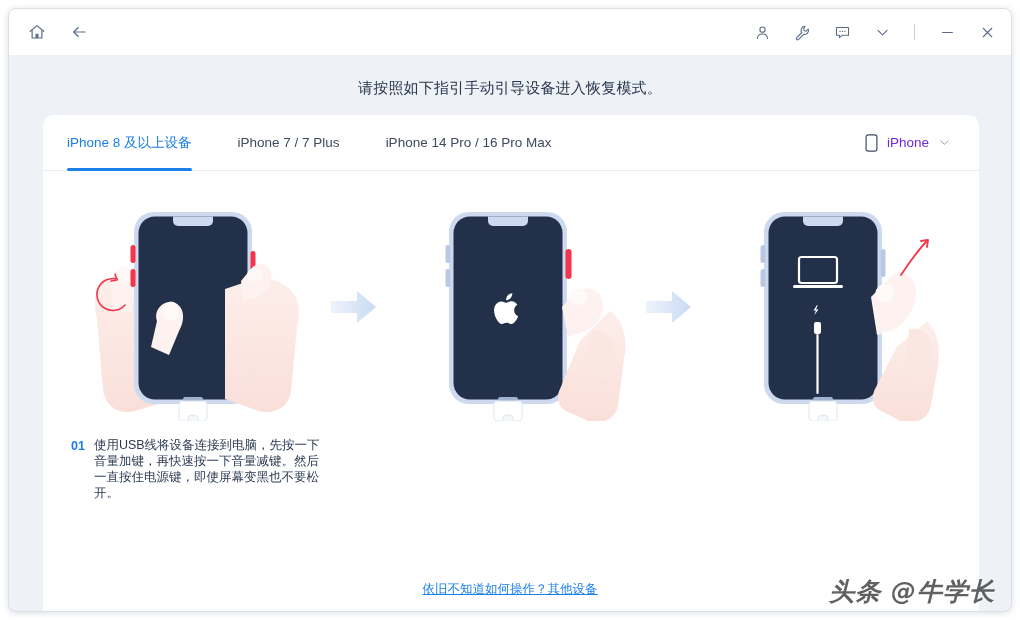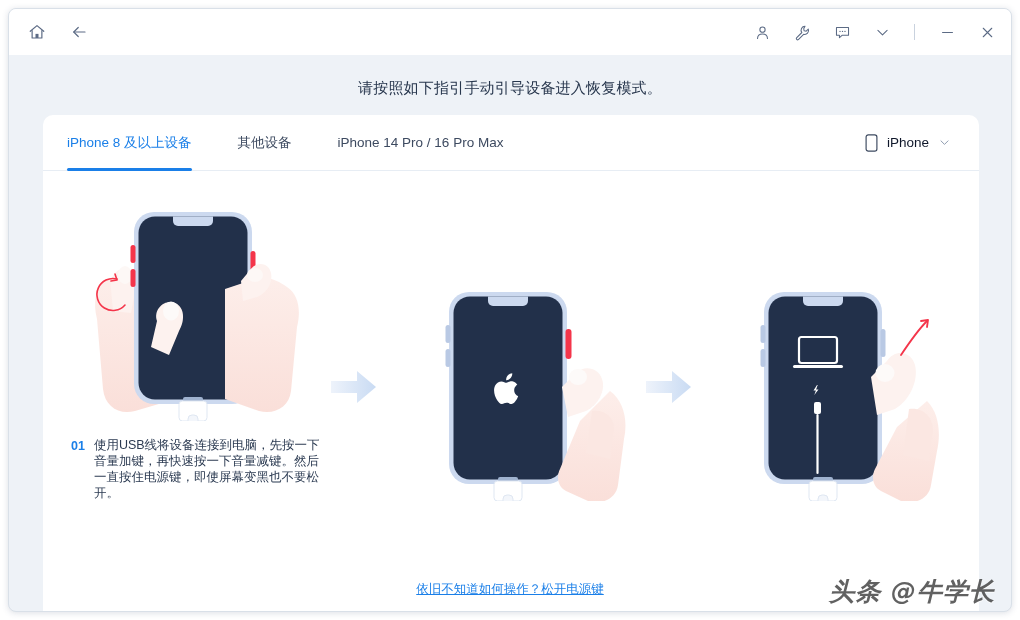--- a/index.html
+++ b/index.html
@@ -106,32 +106,32 @@
     background: #1a7fe8;
     border-radius: 2px;
   }
 
   .device-select {
     margin-left: auto;
     display: flex;
     align-items: center;
     gap: 9px;
     font-size: 13.5px;
-    color: #0f172a;
+    color: #6d28d9;
     cursor: pointer;
     padding-right: 4px;
   }
   .device-select .chev { color: #8c99ad; display: flex; }
   .device-icon { display: flex; color: #3d4a60; }
 
   
   .steps {
     position: relative;
     display: flex;
-    align-items: flex-end;
+    align-items: flex-start;
     padding: 22px 22px 0 22px;
   }
   .step-col {
     width: 262px;
     display: flex;
     flex-direction: column;
     align-items: center;
   }
   .illus { width: 262px; height: 228px; position: relative; }
   .illus svg { display: block; margin: 0 auto; }
@@ -255,21 +255,21 @@
       </div>
     </div>
   </div>
 
   <div class="page-heading">请按照如下指引手动引导设备进入恢复模式。</div>
 
   <div class="card">
 
     <div class="tabbar">
       <div class="tab active">iPhone 8 及以上设备</div>
-      <div class="tab">其他设备</div>
+      <div class="tab">iPhone 7 / 7 Plus</div>
       <div class="tab">iPhone 14 Pro / 16 Pro Max</div>
 
       <div class="device-select">
         <span class="device-icon">
           <svg width="13" height="18" viewBox="0 0 14 20" fill="none" stroke="currentColor" stroke-width="1.3" stroke-linejoin="round">
             <rect x="1" y="1" width="12" height="18" rx="2.4"></rect>
           </svg>
         </span>
         <span>iPhone</span>
         <span class="chev">
@@ -427,18 +427,18 @@
             <rect x="114" y="208" width="28" height="20" rx="3.5" fill="#ffffff" stroke="#dfe7f2" stroke-width="1"></rect>
             <rect x="123" y="222" width="10" height="16" rx="4" fill="#f3f6fb" stroke="#dfe7f2" stroke-width="1"></rect>
           </svg>
         </div>
       </div>
 
     </div>
   </div>
 
   <div class="footer-link">
-    <a>依旧不知道如何操作？松开电源键</a>
+    <a>依旧不知道如何操作？其他设备</a>
   </div>
 
   <div class="watermark">头条 @牛学长</div>
 
 </div>
 
 </body></html>

